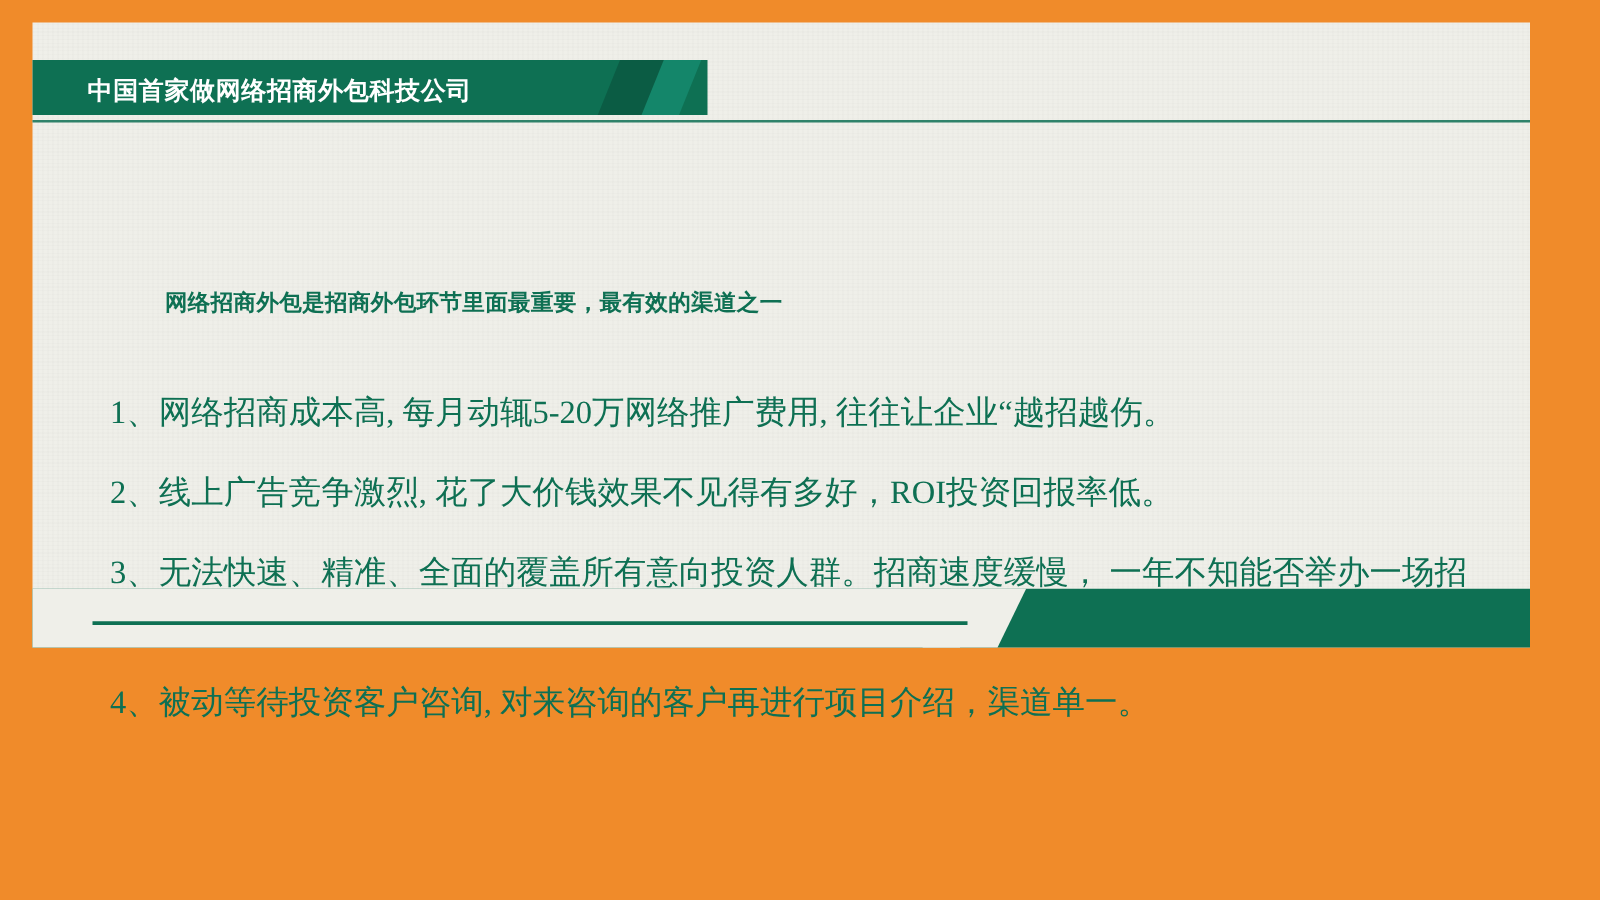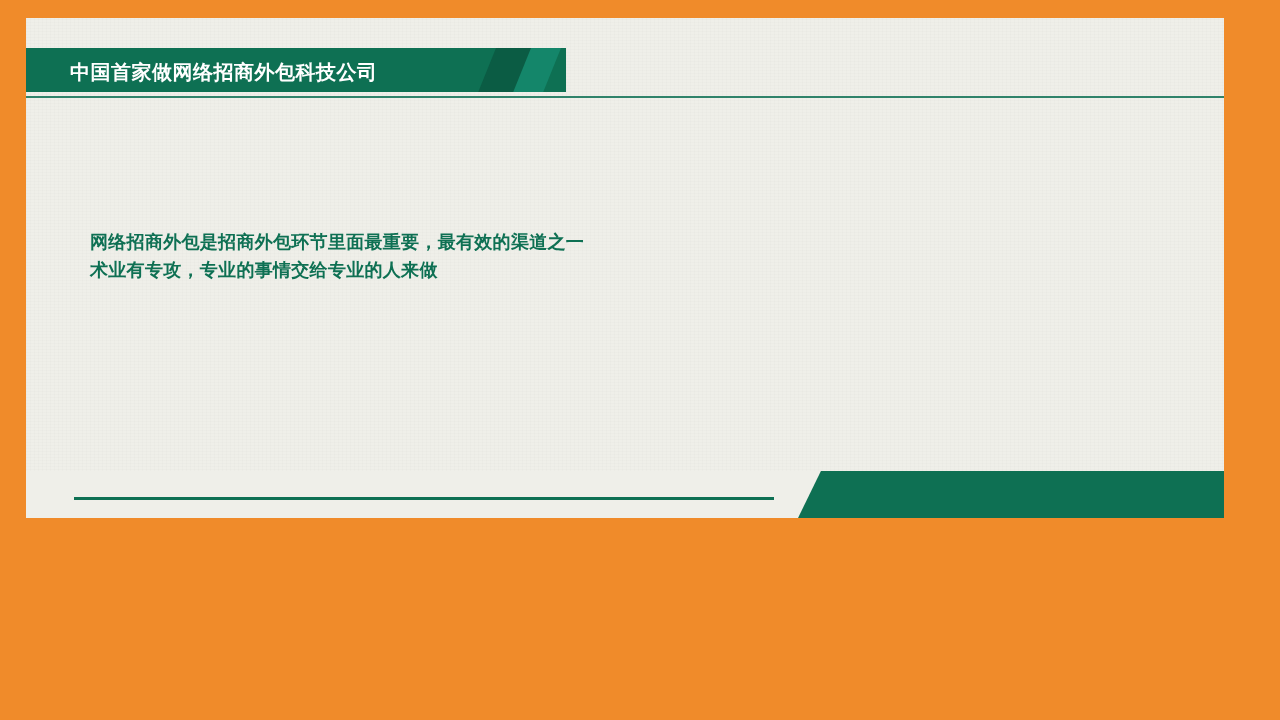--- a/index.html
+++ b/index.html
@@ -98,20 +98,21 @@
     left: 64px;
     top: 210px;
     color: #0E7053;
     font-size: 18px;
     font-weight: bold;
     line-height: 28px;
     letter-spacing: 0.3px;
   }
   .sub-line {
     white-space: nowrap;
+    margin-left: 42px;
   }
   .body-list {
     position: absolute;
     left: 62px;
     top: 292px;
     width: 1120px;
     color: #0E7053;
     font-family: "Liberation Serif", serif;
     font-size: 26px;
     line-height: 40px;
@@ -173,23 +174,28 @@
 
     <div class="header-band"></div>
     <div class="header-band-accent"></div>
     <div class="header-band-accent2"></div>
     <div class="header-title">中国首家做网络招商外包科技公司</div>
     <div class="rule-thin"></div>
 
 
     <div class="sub-lines">
       <div class="sub-line">网络招商外包是招商外包环节里面最重要，最有效的渠道之一</div>
-      <div class="sub-line">术业有专攻，专业的事情交给专业的人来做</div>
     </div>
 
+    <div class="body-list">
+      <div class="body-item">1、网络招商成本高, 每月动辄5-20万网络推广费用, 往往让企业“越招越伤。</div>
+      <div class="body-item">2、线上广告竞争激烈, 花了大价钱效果不见得有多好，ROI投资回报率低。</div>
+      <div class="body-item">3、无法快速、精准、全面的覆盖所有意向投资人群。招商速度缓慢， 一年不知能否举办一场招商。</div>
+      <div class="body-item">4、被动等待投资客户咨询, 对来咨询的客户再进行项目介绍，渠道单一。</div>
+    </div>
 
     <div class="footer-band">
       <div class="footer-notch"></div>
       <div class="footer-notch-slant"></div>
       <div class="footer-underline"></div>
     </div>
 
   </div>
 </div>
 

